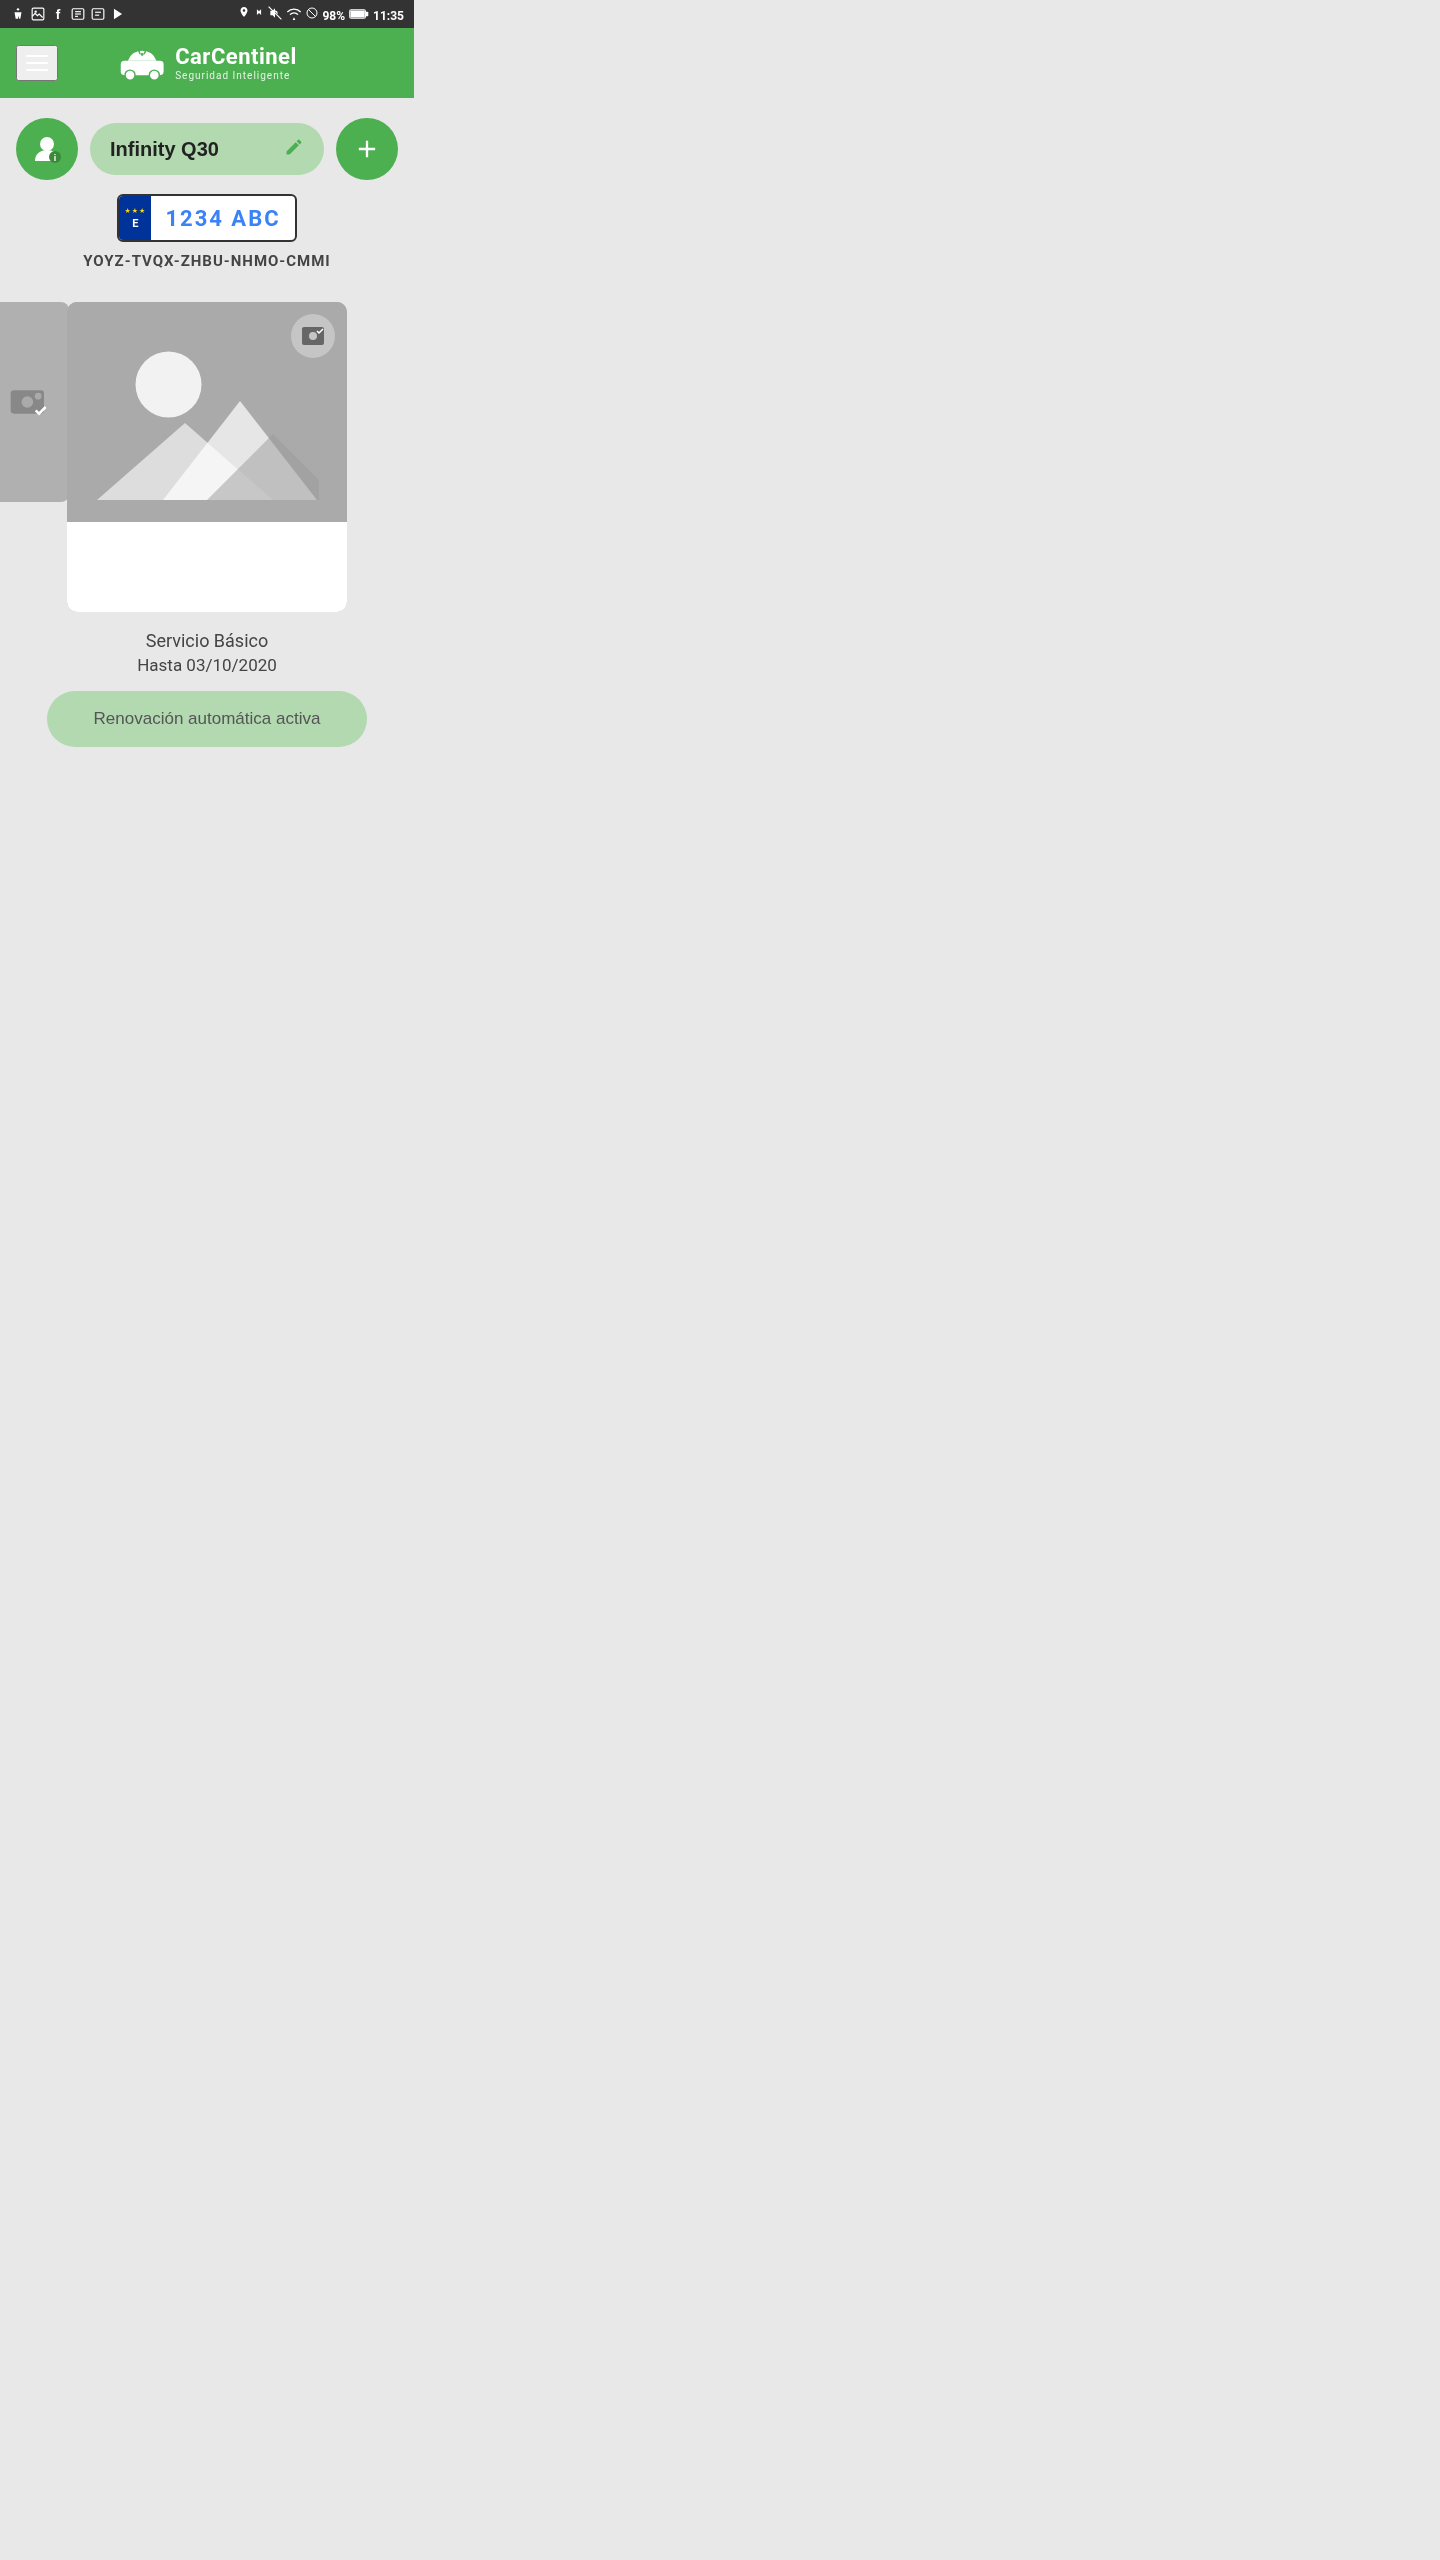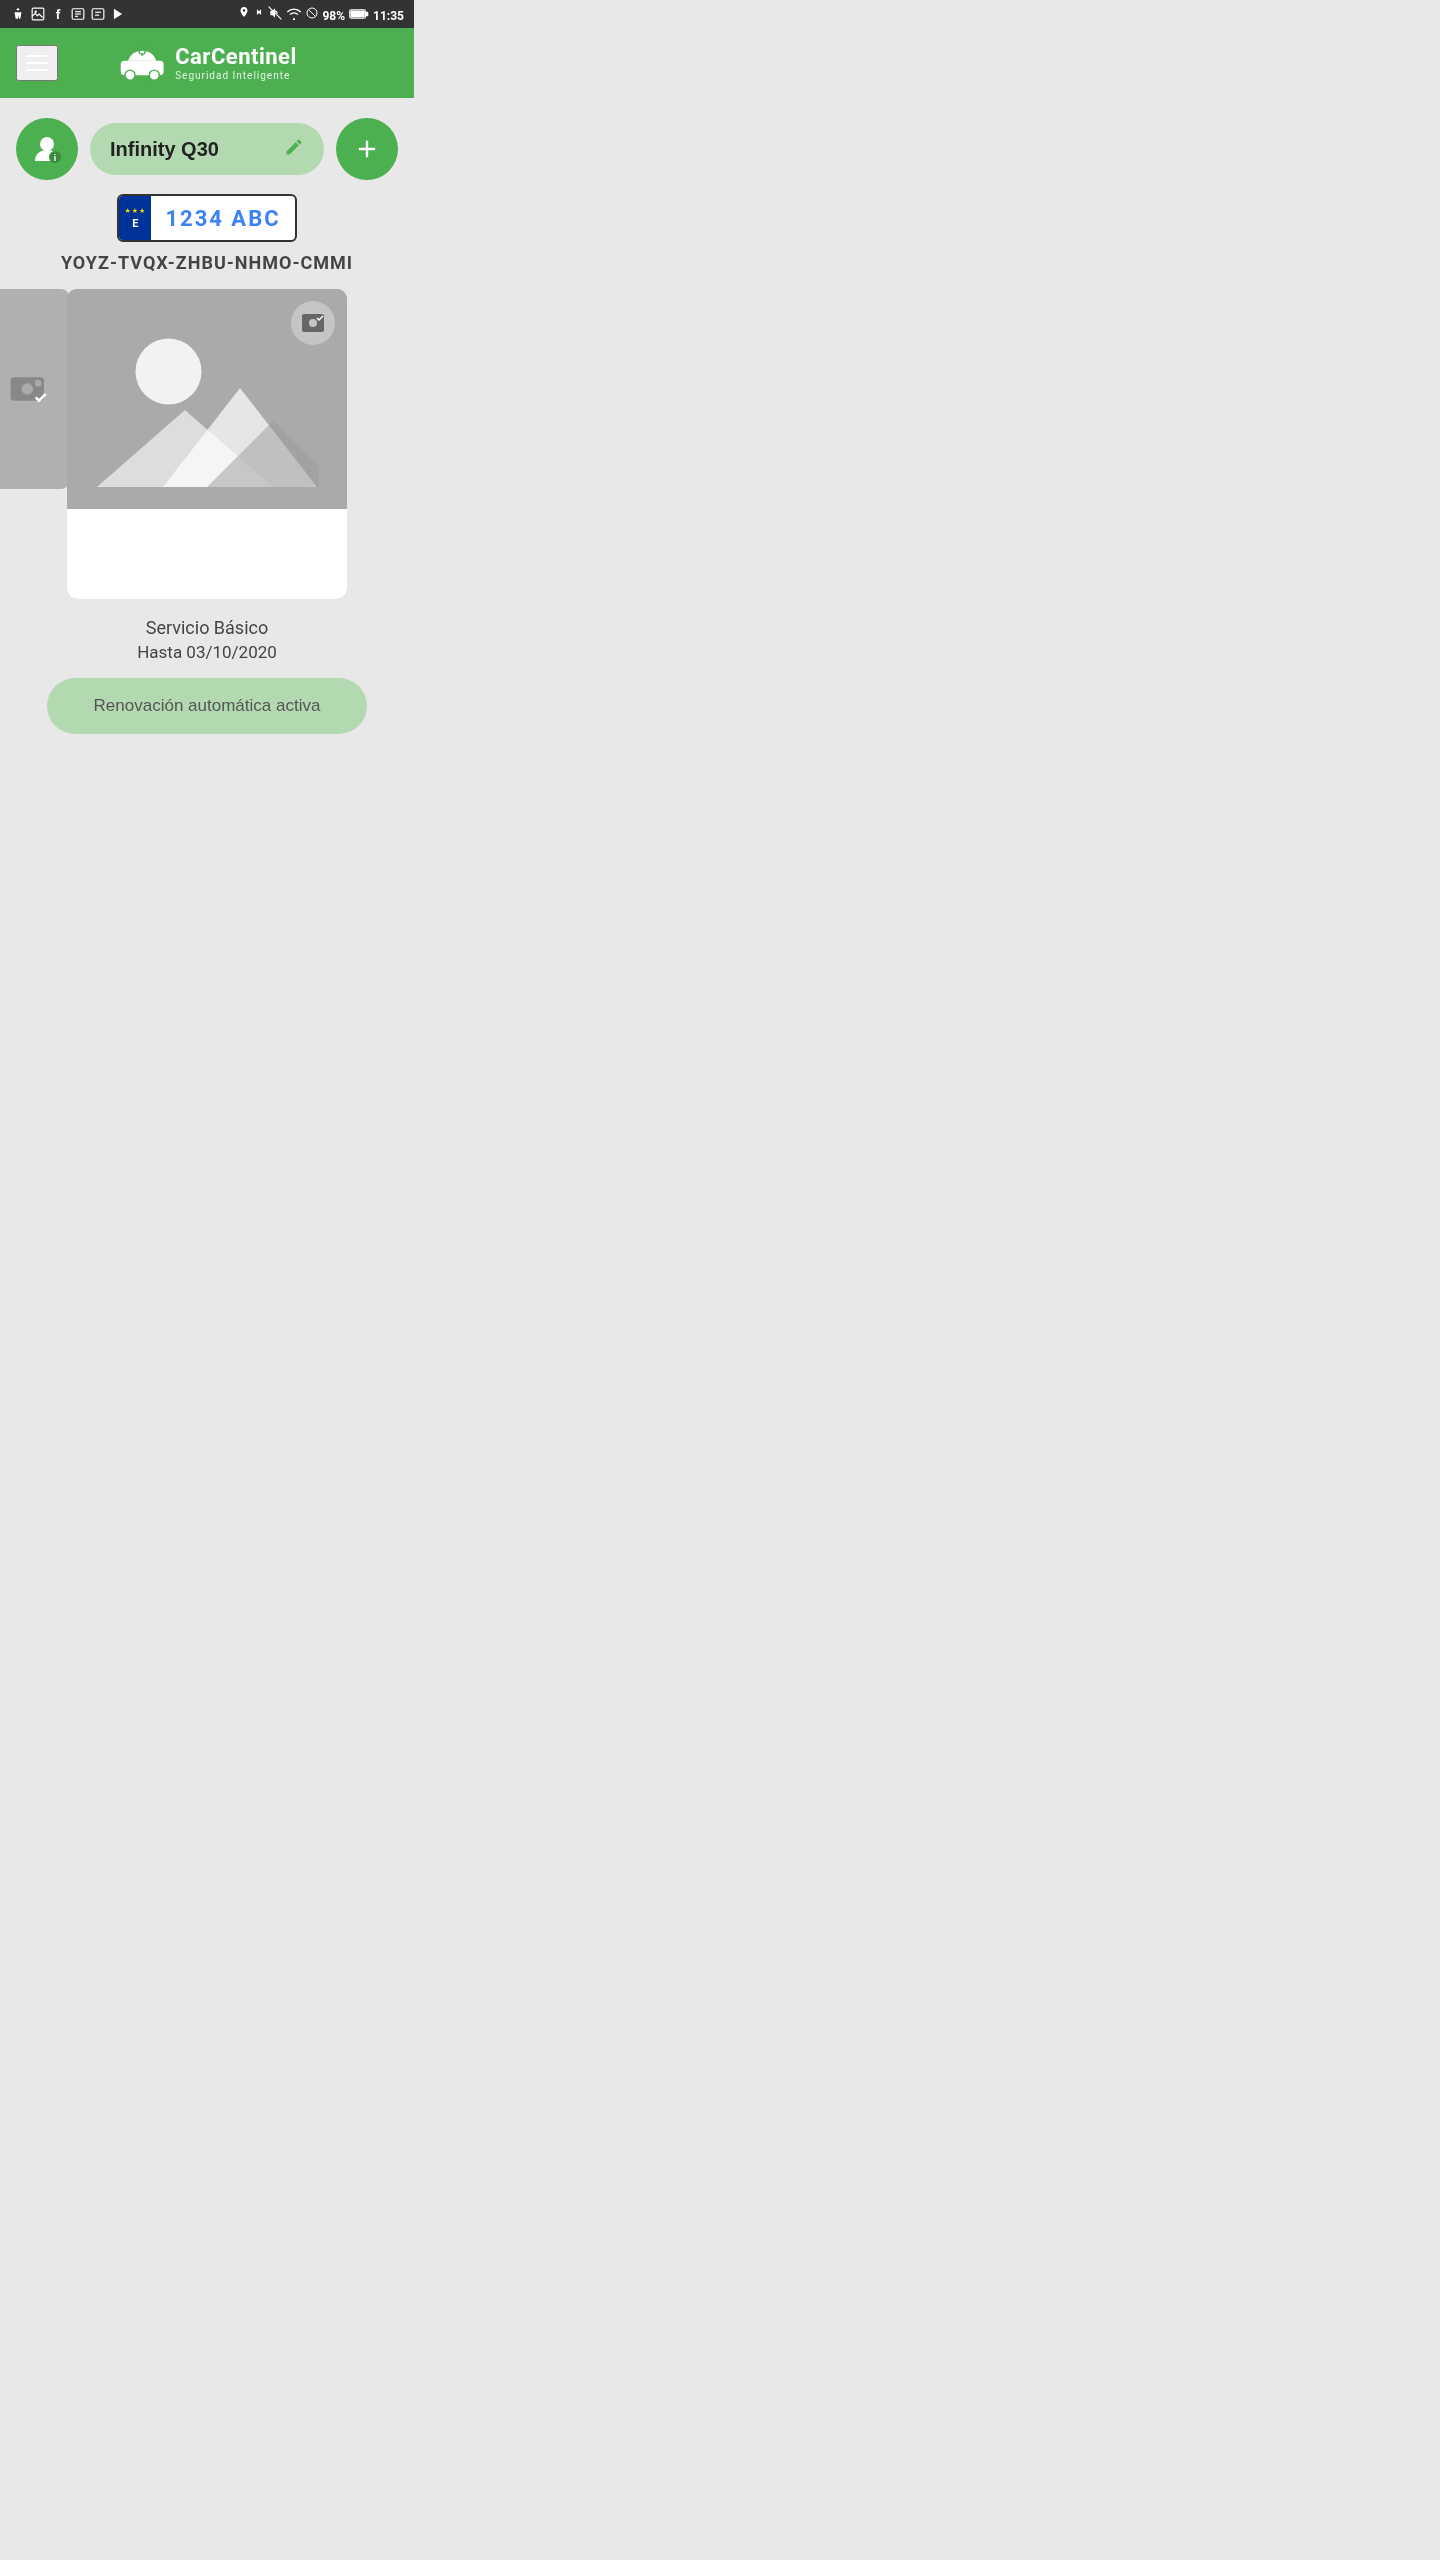--- a/index.html
+++ b/index.html
@@ -218,25 +218,25 @@
       font-size: 22px;
       font-weight: bold;
       color: #3b82f6;
       padding: 0 14px;
       letter-spacing: 2px;
     }
 
     
     .vin-code {
       text-align: center;
-      font-size: 18px;
+      font-size: 15px;
       font-weight: bold;
       color: #444;
       letter-spacing: 1px;
-      margin-bottom: 16px;
+      margin-bottom: 32px;
     }
 
     
     .peek-card {
       position: absolute;
       left: -78px;
       top: 0;
       width: 80px;
       height: 200px;
       background: #b0b0b0;

